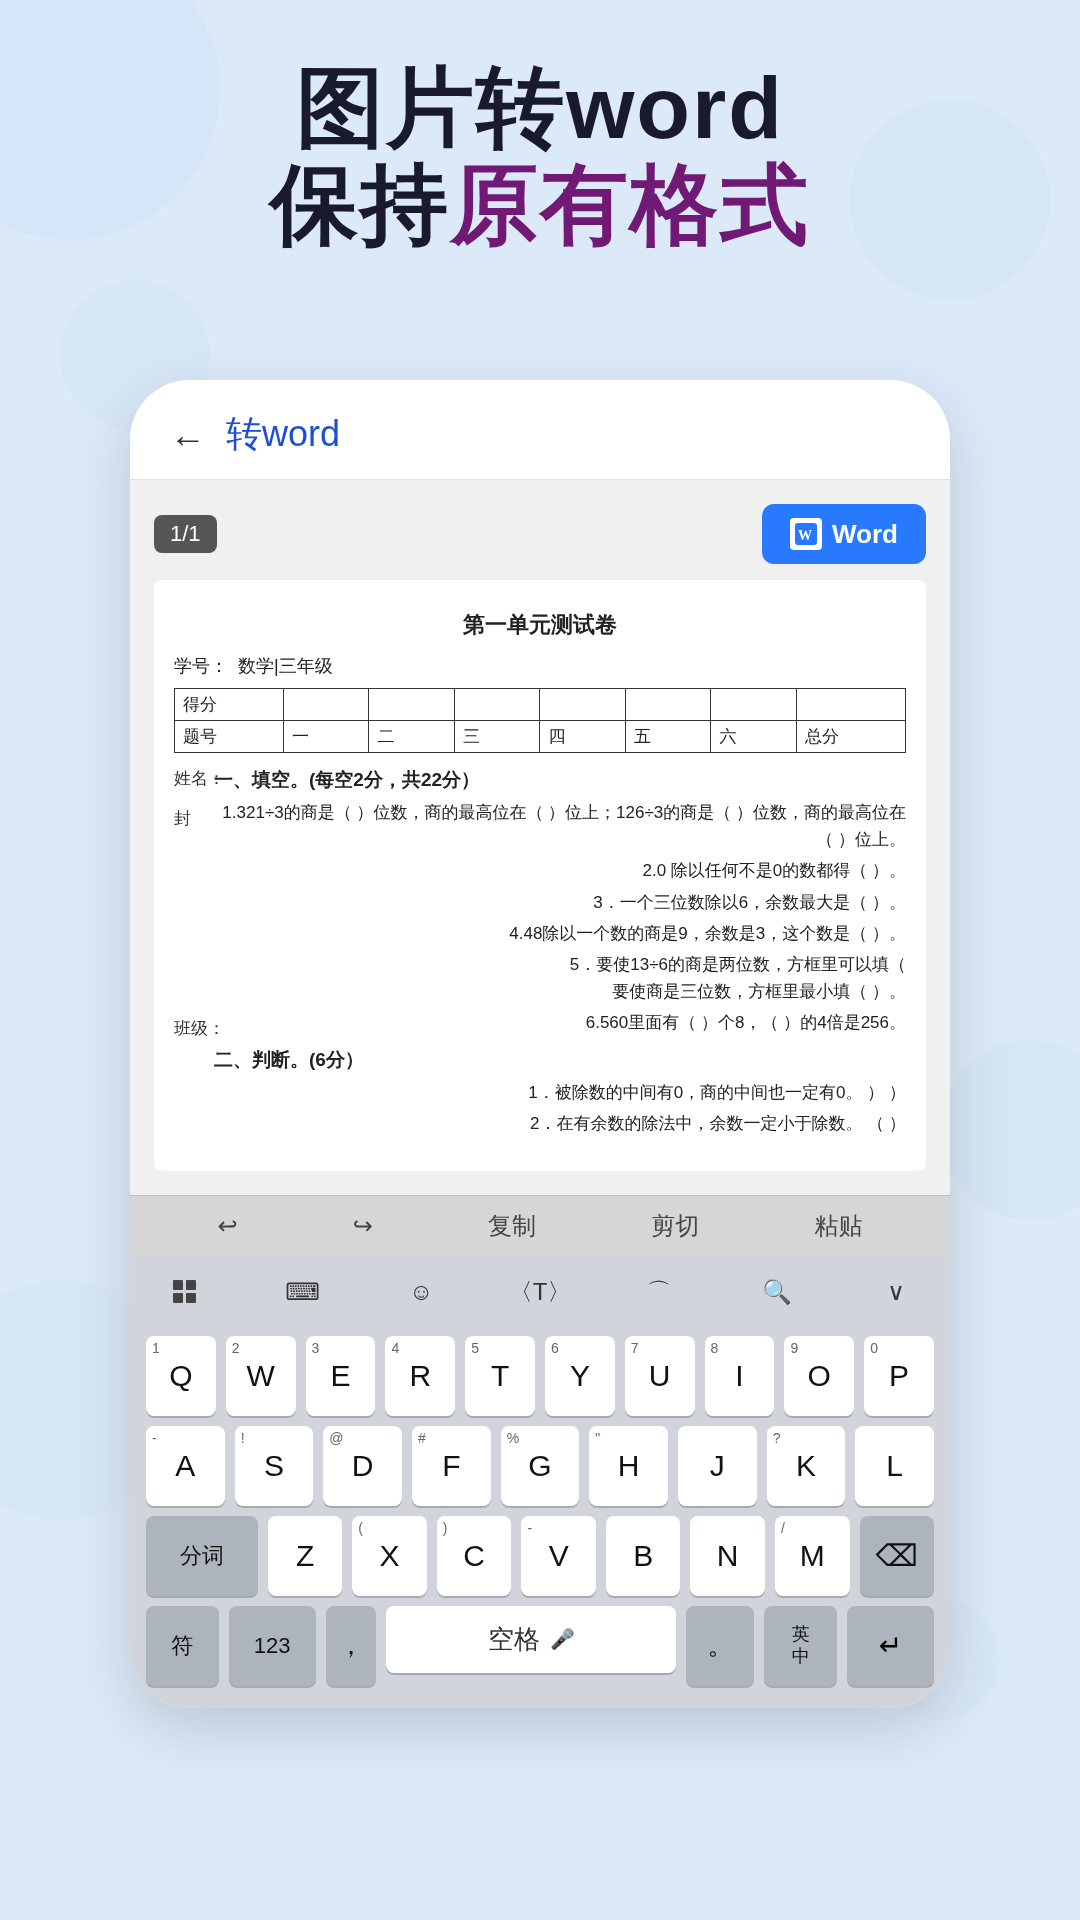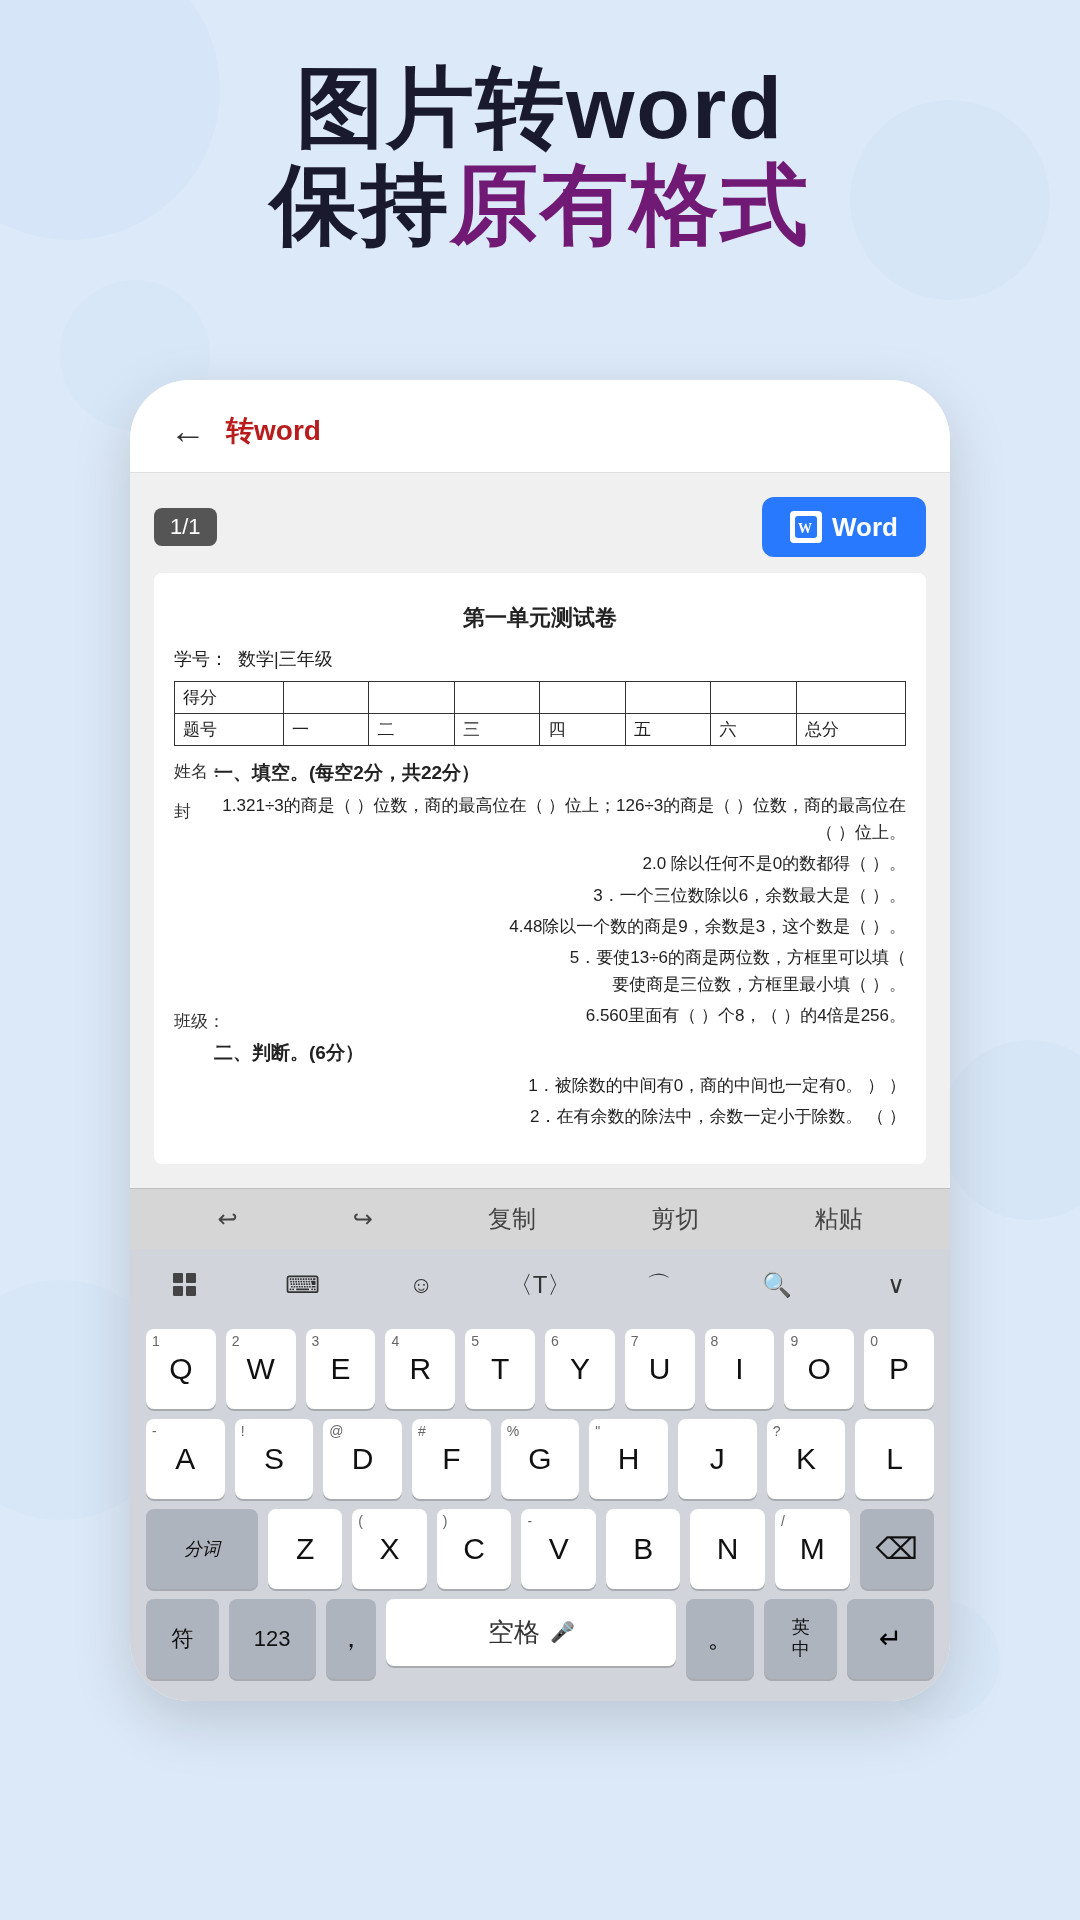--- a/index.html
+++ b/index.html
@@ -70,23 +70,23 @@
       display: flex;
       align-items: center;
       border-bottom: 1px solid #e0e0e0;
     }
     .back-arrow {
       font-size: 36px;
       color: #333;
       margin-right: 20px;
     }
     .app-title {
-      font-size: 28px;
-      color: #b91c1c;
-      font-weight: 700;
+      font-size: 36px;
+      color: #1d4ed8;
+      font-weight: 400;
     }
 
     
     .doc-area {
       background: #f0f0f0;
       padding: 24px;
       position: relative;
     }
 
     
@@ -495,21 +495,21 @@
       <div class="kb-key"><span class="sub-text">@</span>D</div>
       <div class="kb-key"><span class="sub-text">#</span>F</div>
       <div class="kb-key"><span class="sub-text">%</span>G</div>
       <div class="kb-key"><span class="sub-text">"</span>H</div>
       <div class="kb-key">J</div>
       <div class="kb-key"><span class="sub-text">?</span>K</div>
       <div class="kb-key">L</div>
     </div>
 
     <div class="kb-row">
-      <div class="kb-key kb-key-dark kb-key-wide" style="font-size:18px;font-style:italic;">分词</div>
+      <div class="kb-key kb-key-dark kb-key-wide" style="font-size:22px;">分词</div>
       <div class="kb-key">Z</div>
       <div class="kb-key"><span class="sub-text">(</span>X</div>
       <div class="kb-key"><span class="sub-text">)</span>C</div>
       <div class="kb-key"><span class="sub-text">-</span>V</div>
       <div class="kb-key">B</div>
       <div class="kb-key">N</div>
       <div class="kb-key"><span class="sub-text">/</span>M</div>
       <div class="kb-key kb-key-dark">⌫</div>
     </div>
 

